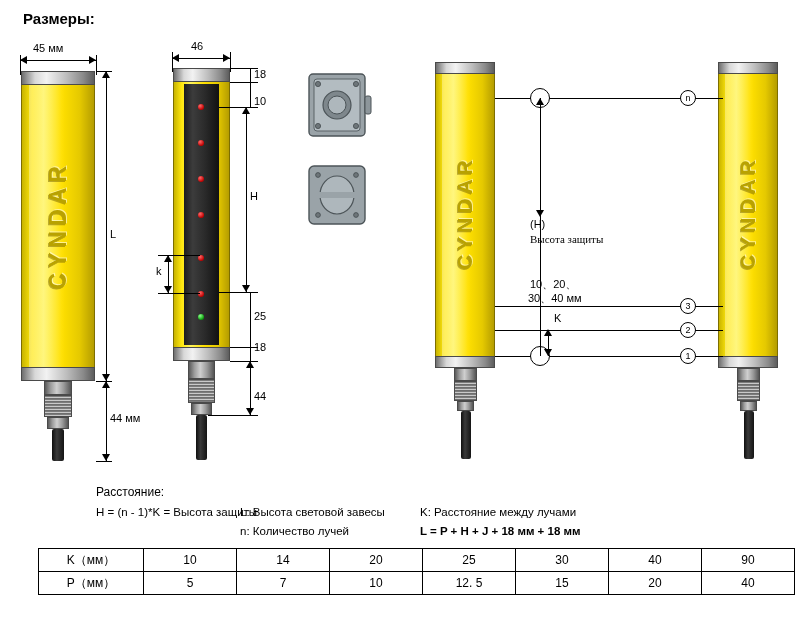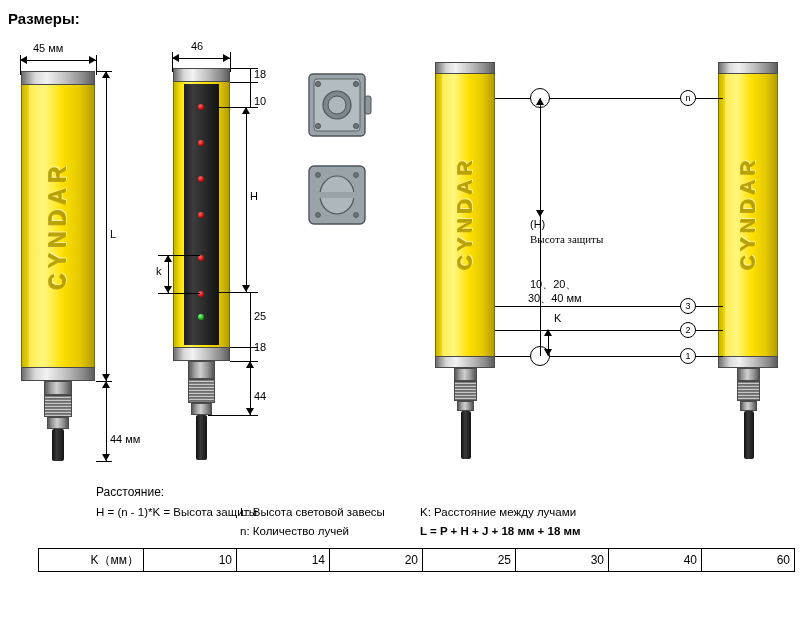--- a/index.html
+++ b/index.html
@@ -146,31 +146,31 @@
   }
 
   
   table.dims {
     position: absolute;
     border-collapse: collapse;
     font-size: 12px;
   }
   table.dims td {
     border: 1px solid #000;
-    text-align: right;
+    text-align: center;
     height: 22px;
     padding: 0 4px;
   }
   table.dims td.rowhdr { width: 96px; }
   table.dims td.val { width: 84px; }
 </style>
 </head>
 <body>
 
-<div class="abs title" style="left:8px; top:10px;">Размеры:</div>
+<div class="abs title" style="left:23px; top:10px;">Размеры:</div>
 
 <div class="abs" style="left:0; top:0; width:140px; height:470px;">
 
   <div class="hline" style="left:20px; top:60px; width:76px;"></div>
   <div class="arrowhead-l" style="left:20px; top:56px;"></div>
   <div class="arrowhead-r" style="left:89px; top:56px;"></div>
   <div class="vline" style="left:20px; top:55px; height:20px;"></div>
   <div class="vline" style="left:96px; top:55px; height:20px;"></div>
   <div class="abs lbl" style="left:33px; top:42px;">45 мм</div>
 
@@ -192,21 +192,21 @@
   <div class="arrowhead-u" style="left:102px; top:71px;"></div>
   <div class="arrowhead-d" style="left:102px; top:374px;"></div>
   <div class="hline" style="left:96px; top:71px; width:16px;"></div>
   <div class="hline" style="left:96px; top:381px; width:16px;"></div>
   <div class="abs lbl" style="left:110px; top:228px;">L</div>
 
   <div class="vline" style="left:106px; top:381px; height:80px;"></div>
   <div class="arrowhead-u" style="left:102px; top:381px;"></div>
   <div class="arrowhead-d" style="left:102px; top:454px;"></div>
   <div class="hline" style="left:96px; top:461px; width:16px;"></div>
-  <div class="abs lbl" style="left:110px; top:412px;margin-top:21px;">44 мм</div>
+  <div class="abs lbl" style="left:110px; top:412px;">44 мм</div>
 </div>
 
 <div class="abs" style="left:150px; top:0; width:130px; height:470px;">
 
   <div class="hline" style="left:22px; top:58px; width:58px;"></div>
   <div class="arrowhead-l" style="left:22px; top:54px;"></div>
   <div class="arrowhead-r" style="left:73px; top:54px;"></div>
   <div class="vline" style="left:22px; top:52px; height:20px;"></div>
   <div class="vline" style="left:80px; top:52px; height:20px;"></div>
   <div class="abs lbl" style="left:41px; top:40px;">46</div>
@@ -356,16 +356,26 @@
 <table class="dims" style="left:38px; top:548px;">
   <tbody>
     <tr>
       <td class="rowhdr">K（мм）</td>
       <td class="val">10</td>
       <td class="val">14</td>
       <td class="val">20</td>
       <td class="val">25</td>
       <td class="val">30</td>
       <td class="val">40</td>
-      <td class="val">60</td>
+      <td class="val">90</td>
+    </tr>
+    <tr>
+      <td class="rowhdr">P（мм）</td>
+      <td class="val">5</td>
+      <td class="val">7</td>
+      <td class="val">10</td>
+      <td class="val">12. 5</td>
+      <td class="val">15</td>
+      <td class="val">20</td>
+      <td class="val">40</td>
     </tr>
   </tbody>
 </table>
 
 </body></html>

